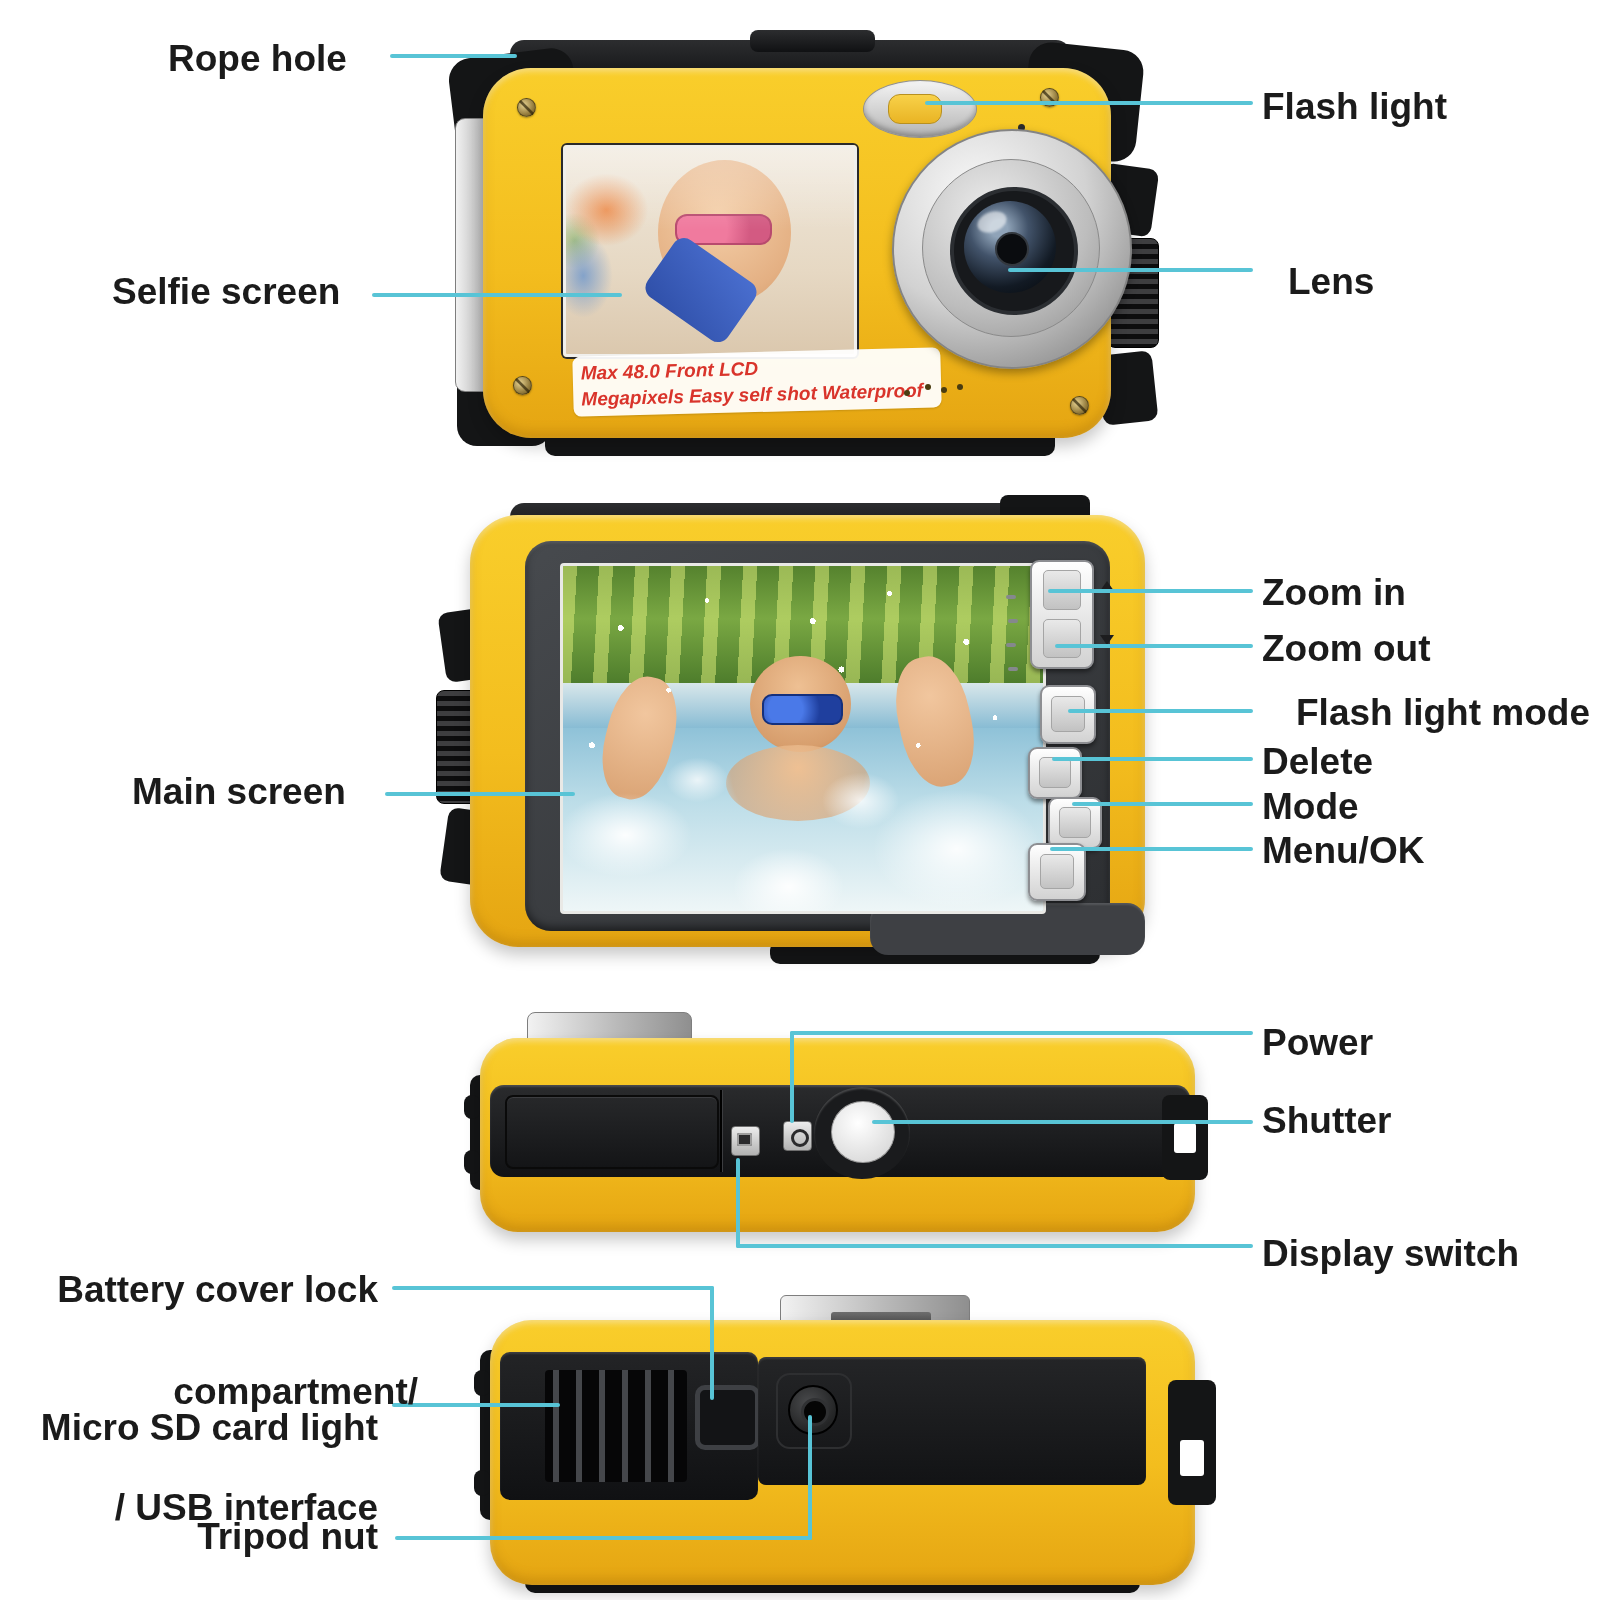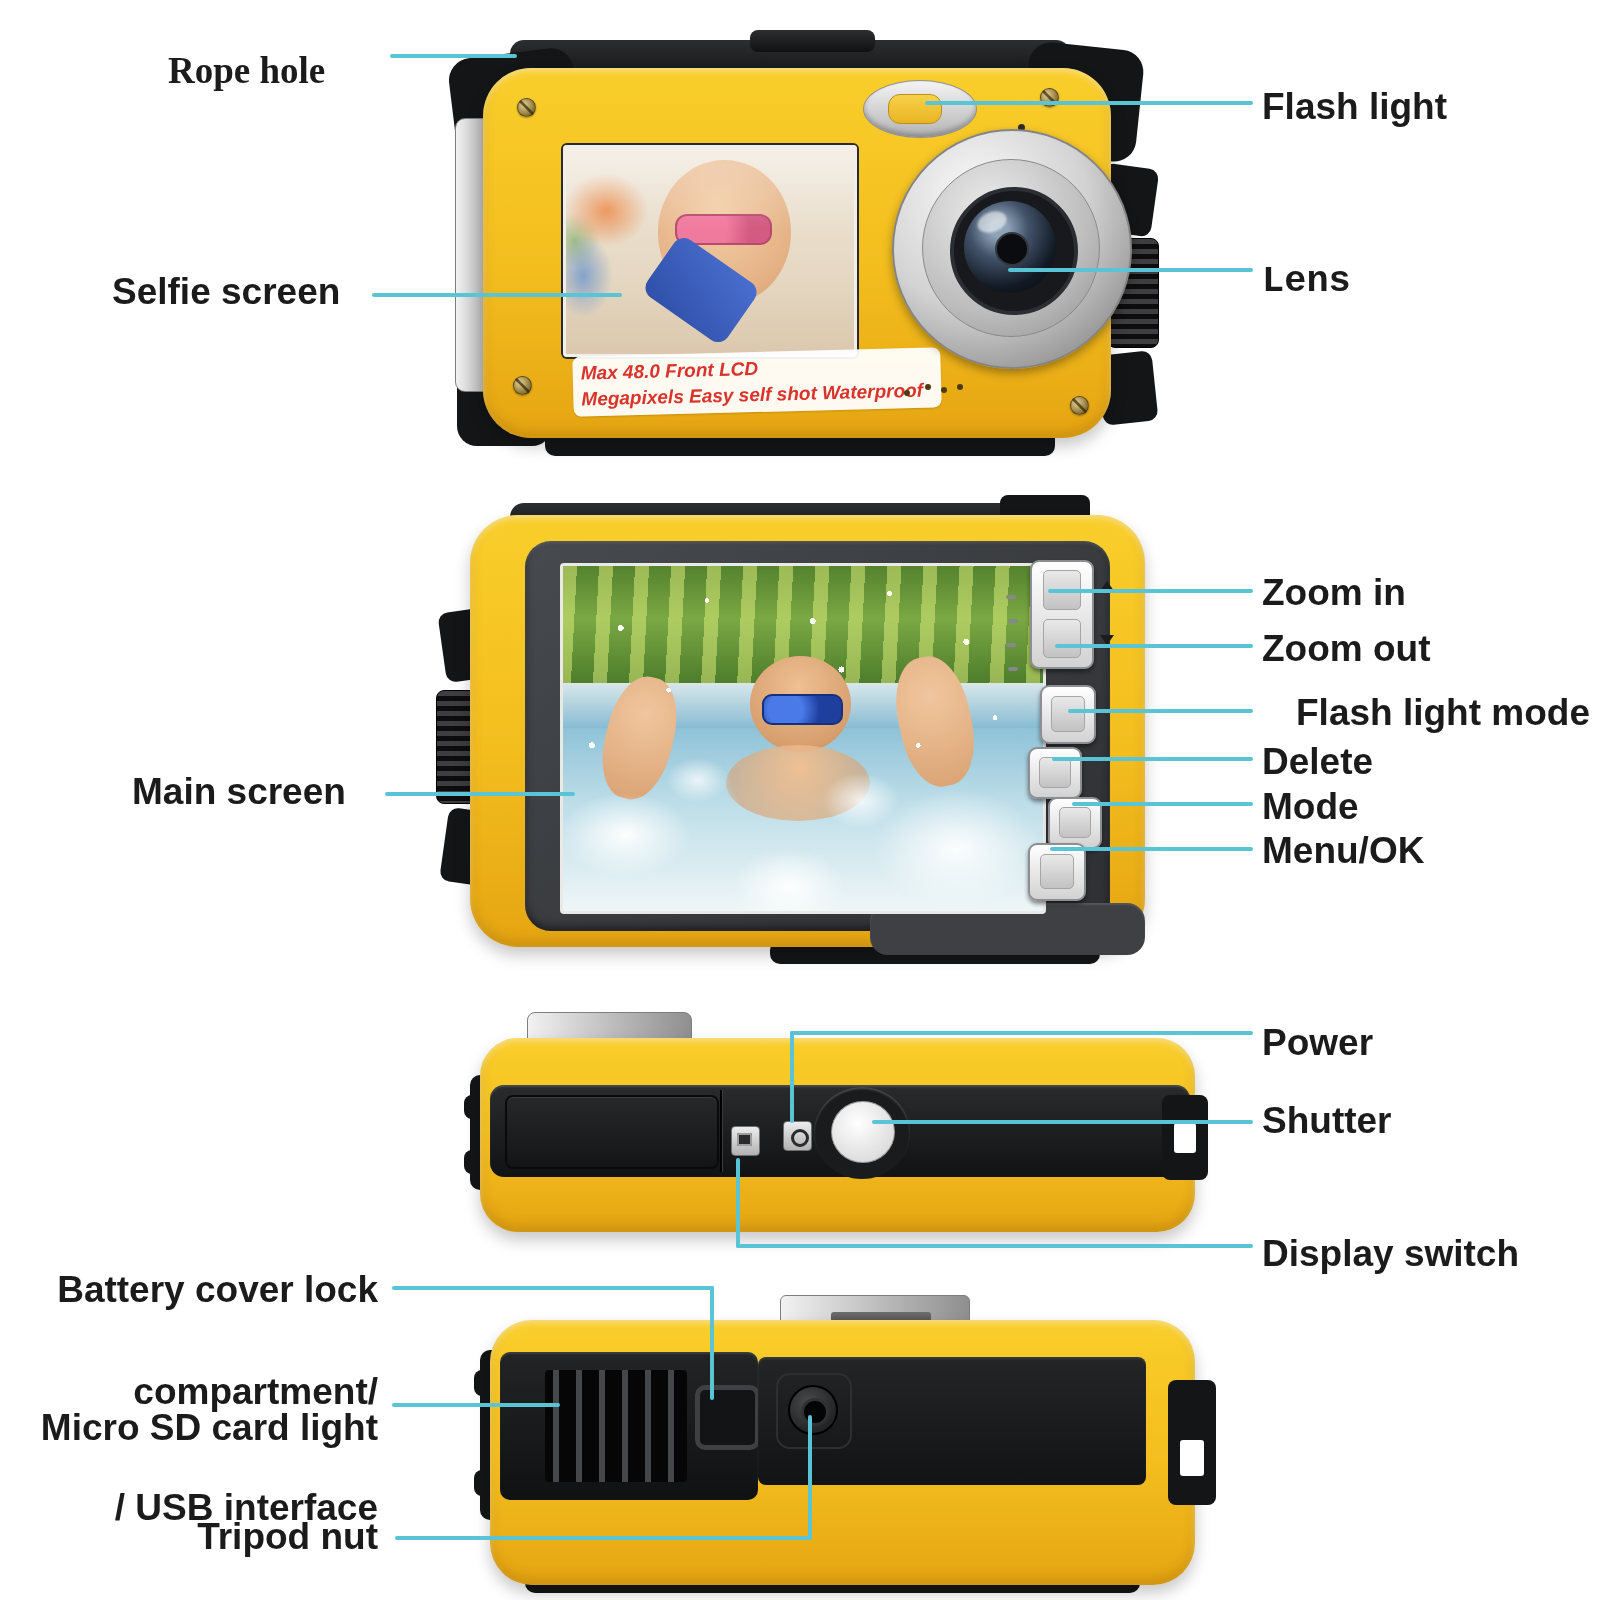--- a/index.html
+++ b/index.html
@@ -263,33 +263,33 @@
   <div class="leader h" style="left:790px;top:1031px;width:463px;"></div>
   <div class="leader h" style="left:872px;top:1120px;width:381px;"></div>
   <div class="leader v" style="left:736px;top:1158px;height:90px;"></div>
   <div class="leader h" style="left:736px;top:1244px;width:517px;"></div>
   <div class="leader h" style="left:392px;top:1286px;width:322px;"></div>
   <div class="leader v" style="left:710px;top:1286px;height:114px;"></div>
   <div class="leader h" style="left:392px;top:1403px;width:168px;"></div>
   <div class="leader h" style="left:395px;top:1536px;width:417px;"></div>
   <div class="leader v" style="left:808px;top:1415px;height:125px;"></div>
 
-  <div class="lbl" style="left:168px;top:52px;font-family:Liberation Serif, serif;">Rope hole</div>
+  <div class="lbl" style="left:168px;top:40px;">Rope hole</div>
   <div class="lbl" style="left:1262px;top:88px;">Flash light</div>
   <div class="lbl" style="left:112px;top:273px;">Selfie screen</div>
-  <div class="lbl" style="left:1262px;top:263px;font-family:Liberation Mono, monospace;">Lens</div>
+  <div class="lbl" style="left:1288px;top:263px;">Lens</div>
   <div class="lbl" style="left:132px;top:773px;">Main screen</div>
   <div class="lbl" style="left:1262px;top:574px;">Zoom in</div>
   <div class="lbl" style="left:1262px;top:630px;">Zoom out</div>
   <div class="lbl" style="left:1296px;top:694px;">Flash light mode</div>
   <div class="lbl" style="left:1262px;top:743px;text-align:right;">Delete</div>
   <div class="lbl" style="left:1262px;top:788px;">Mode</div>
   <div class="lbl" style="left:1262px;top:832px;">Menu/OK</div>
   <div class="lbl" style="left:1262px;top:1024px;">Power</div>
   <div class="lbl" style="left:1262px;top:1102px;">Shutter</div>
   <div class="lbl" style="left:1262px;top:1235px;">Display switch</div>
   <div class="lbl r" style="left:0px;top:1272px;width:378px;">Battery cover lock</div>
-  <div class="lbl r" style="left:0px;top:1374px;width:378px;">compartment/</div>
+  <div class="lbl r" style="left:0px;top:1374px;width:378px;padding-left:40px;">compartment/</div>
   <div class="lbl r" style="left:0px;top:1410px;width:378px;">Micro SD card light</div>
   <div class="lbl r" style="left:0px;top:1490px;width:378px;">/ USB interface</div>
   <div class="lbl r" style="left:0px;top:1519px;width:378px;">Tripod nut</div>
 
 </div>
 
 </body></html>

